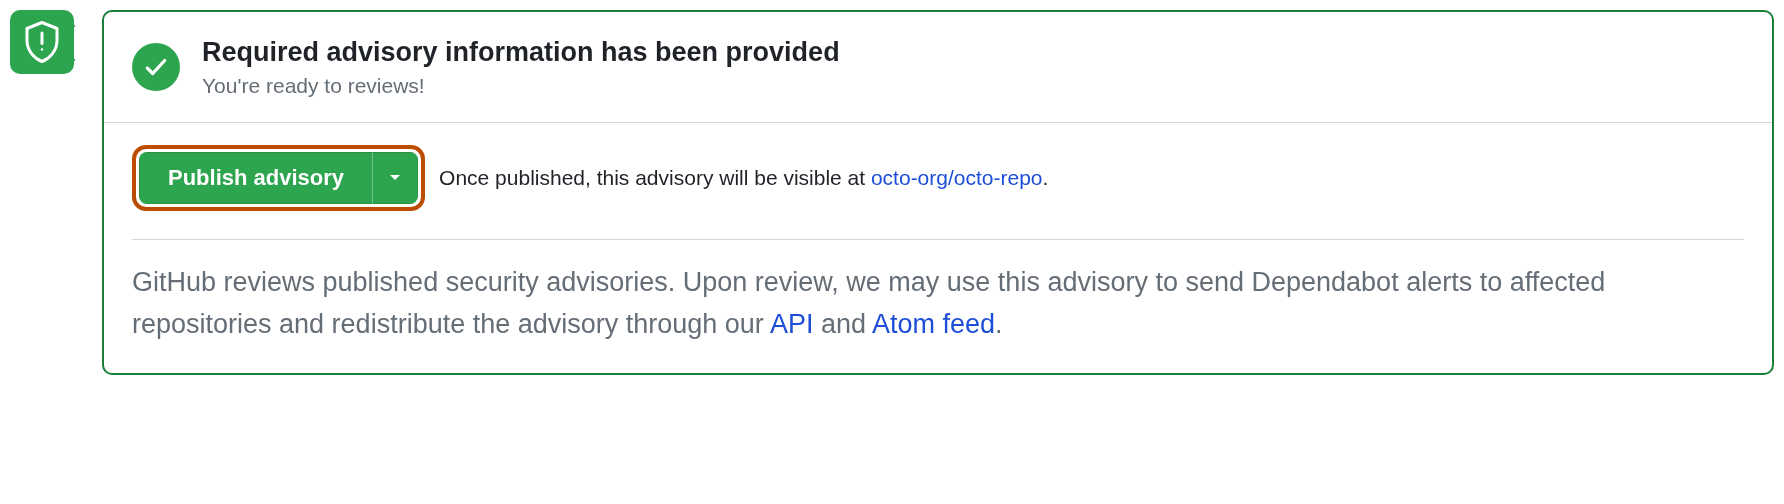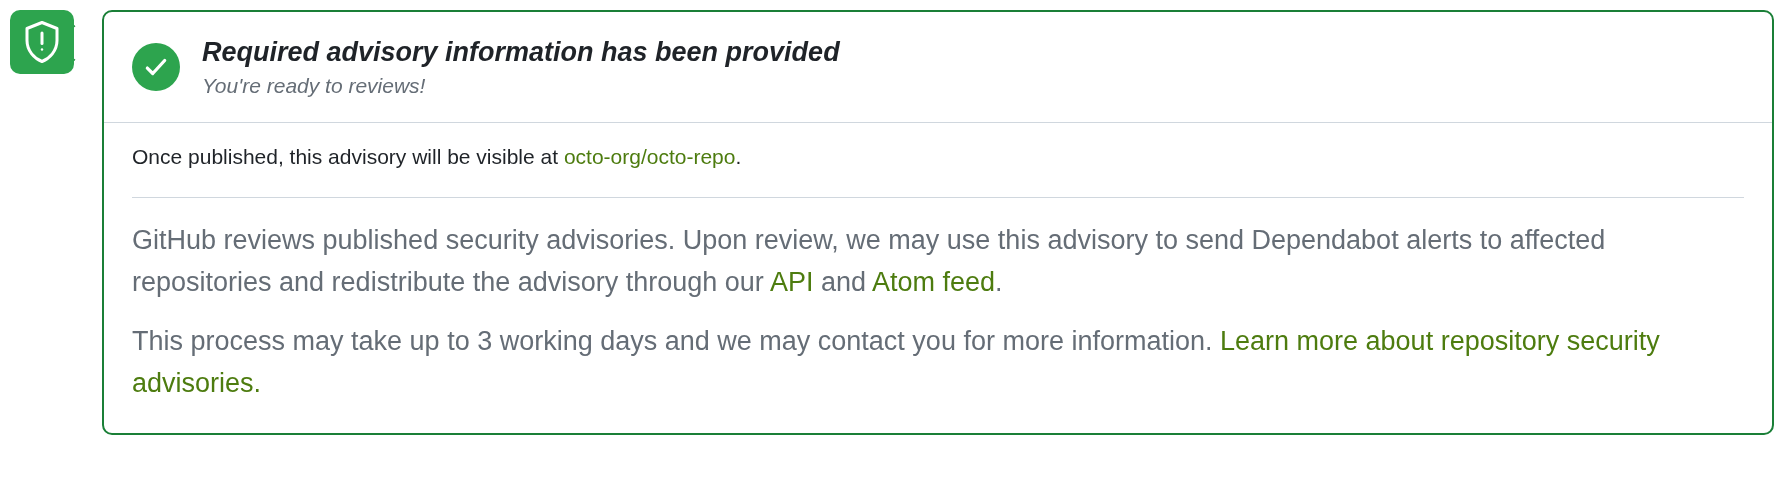--- a/index.html
+++ b/index.html
@@ -55,21 +55,20 @@
       background: #fff;
       position: relative;
       overflow: hidden;
     }
     .panel-header {
       padding: 24px 28px 24px 28px;
       display: flex;
       align-items: center;
       gap: 22px;
       border-bottom: 1px solid #d0d7de;
-      font-style: italic;
     }
     .check-circle {
       width: 48px;
       height: 48px;
       border-radius: 50%;
       background: #2da44e;
       display: flex;
       align-items: center;
       justify-content: center;
       flex: 0 0 auto;
@@ -127,21 +126,21 @@
       border-left: 1px solid rgba(255,255,255,0.35);
       display: flex;
       align-items: center;
       justify-content: center;
     }
     .pub-text {
       font-size: 21px;
       color: #1f2328;
     }
     .link {
-      color: #4d7c0f;
+      color: #1d4ed8;
       text-decoration: none;
       margin-top: 32px;
     }
     .divider {
       border: none;
       border-top: 1px solid #d0d7de;
       margin: 28px 0 22px 0;
     }
     .info-text {
       font-size: 27px;
@@ -176,31 +175,38 @@
           </svg>
         </div>
         <div class="title-block">
           <div class="title">Required advisory information has been provided</div>
           <div class="subtitle">You're ready to reviews!</div>
         </div>
       </div>
 
       <div class="panel-body">
         <div class="publish-row">
+          <div class="btn-outline">
+            <div class="btn-group">
+              <button class="btn-primary">Publish advisory</button>
+              <button class="btn-caret">
+                <svg width="12" height="8" viewBox="0 0 12 8" fill="#ffffff">
+                  <path d="M1 1 L6 6 L11 1 Z"></path>
+                </svg>
+              </button>
+            </div>
+          </div>
           <span class="pub-text">
             <span>Once published, this advisory will be visible at </span><a href="#" class="link">octo-org/octo-repo</a><span>.</span>
           </span>
         </div>
 
         <hr class="divider">
 
         <p class="info-text">
           <span>GitHub reviews published security advisories. Upon review, we may use this advisory to send Dependabot alerts to affected repositories and redistribute the advisory through our </span><a href="#" class="link">API</a><span> and </span><a href="#" class="link">Atom feed</a><span>.</span>
         </p>
 
-        <p class="info-text">
-          <span>This process may take up to 3 working days and we may contact you for more information. </span><a href="#" class="link">Learn more about repository security advisories.</a>
-        </p>
       </div>
 
     </div>
   </div>
 </div>
 
 </body></html>

